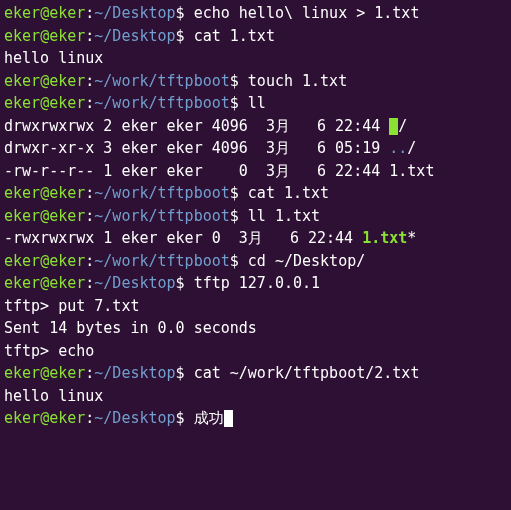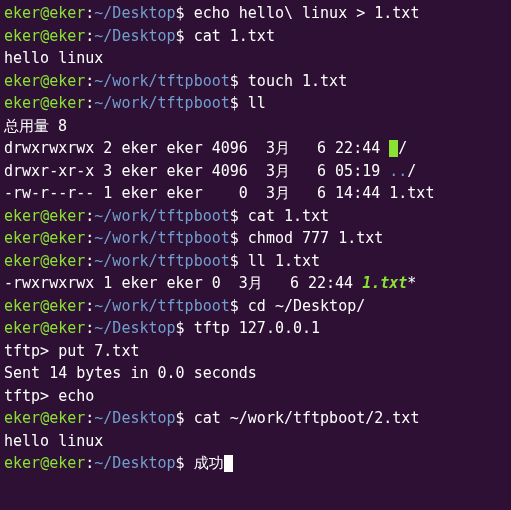--- a/index.html
+++ b/index.html
@@ -22,21 +22,21 @@
       white-space: pre;
     }
     .user { color: #8ae234; }
     .host { color: #8ae234; }
     .at { color: #8ae234; }
     .colon { color: #ffffff; }
     .path { color: #729fcf; }
     .dollar { color: #ffffff; }
     .cmd { color: #ffffff; }
     .dir-blue { color: #729fcf; }
-    .exec-green { color: #8ae234; font-weight: bold; font-style: italic; }
+    .exec-green { color: #8ae234; font-weight: bold; }
     .cursor {
       display: inline-block;
       width: 9px;
       height: 17px;
       background-color: #ffffff;
       vertical-align: text-bottom;
     }
     .cursor-green {
       display: inline-block;
       width: 9px;
@@ -47,26 +47,24 @@
   </style>
 </head>
 <body>
 
 <div>
 <div class="line"><span class="user">eker</span><span class="at">@</span><span class="host">eker</span><span class="colon">:</span><span class="path">~/Desktop</span><span class="dollar">$ </span><span class="cmd">echo hello\ linux &gt; 1.txt</span></div>
 <div class="line"><span class="user">eker</span><span class="at">@</span><span class="host">eker</span><span class="colon">:</span><span class="path">~/Desktop</span><span class="dollar">$ </span><span class="cmd">cat 1.txt</span></div>
 <div class="line">hello linux</div>
 <div class="line"><span class="user">eker</span><span class="at">@</span><span class="host">eker</span><span class="colon">:</span><span class="path">~/work/tftpboot</span><span class="dollar">$ </span><span class="cmd">touch 1.txt</span></div>
 <div class="line"><span class="user">eker</span><span class="at">@</span><span class="host">eker</span><span class="colon">:</span><span class="path">~/work/tftpboot</span><span class="dollar">$ </span><span class="cmd">ll</span></div>
-<div class="line">总用量 8</div>
 <div class="line"><span>drwxrwxrwx 2 eker eker 4096  3月   6 22:44 </span><span class="cursor-green"></span><span>/</span></div>
 <div class="line"><span>drwxr-xr-x 3 eker eker 4096  3月   6 05:19 </span><span class="dir-blue">..</span><span>/</span></div>
-<div class="line">-rw-r--r-- 1 eker eker    0  3月   6 14:44 1.txt</div>
+<div class="line">-rw-r--r-- 1 eker eker    0  3月   6 22:44 1.txt</div>
 <div class="line"><span class="user">eker</span><span class="at">@</span><span class="host">eker</span><span class="colon">:</span><span class="path">~/work/tftpboot</span><span class="dollar">$ </span><span class="cmd">cat 1.txt</span></div>
-<div class="line"><span class="user">eker</span><span class="at">@</span><span class="host">eker</span><span class="colon">:</span><span class="path">~/work/tftpboot</span><span class="dollar">$ </span><span class="cmd">chmod 777 1.txt</span></div>
 <div class="line"><span class="user">eker</span><span class="at">@</span><span class="host">eker</span><span class="colon">:</span><span class="path">~/work/tftpboot</span><span class="dollar">$ </span><span class="cmd">ll 1.txt</span></div>
 <div class="line"><span>-rwxrwxrwx 1 eker eker 0  3月   6 22:44 </span><span class="exec-green">1.txt</span><span>*</span></div>
 <div class="line"><span class="user">eker</span><span class="at">@</span><span class="host">eker</span><span class="colon">:</span><span class="path">~/work/tftpboot</span><span class="dollar">$ </span><span class="cmd">cd ~/Desktop/</span></div>
 <div class="line"><span class="user">eker</span><span class="at">@</span><span class="host">eker</span><span class="colon">:</span><span class="path">~/Desktop</span><span class="dollar">$ </span><span class="cmd">tftp 127.0.0.1</span></div>
 <div class="line"><span>tftp&gt; </span><span>put 7.txt</span></div>
 <div class="line">Sent 14 bytes in 0.0 seconds</div>
 <div class="line"><span>tftp&gt; </span><span>echo</span></div>
 <div class="line"><span class="user">eker</span><span class="at">@</span><span class="host">eker</span><span class="colon">:</span><span class="path">~/Desktop</span><span class="dollar">$ </span><span class="cmd">cat ~/work/tftpboot/2.txt</span></div>
 <div class="line">hello linux</div>
 <div class="line"><span class="user">eker</span><span class="at">@</span><span class="host">eker</span><span class="colon">:</span><span class="path">~/Desktop</span><span class="dollar">$ </span><span class="cmd">成功</span><span class="cursor"></span></div>

